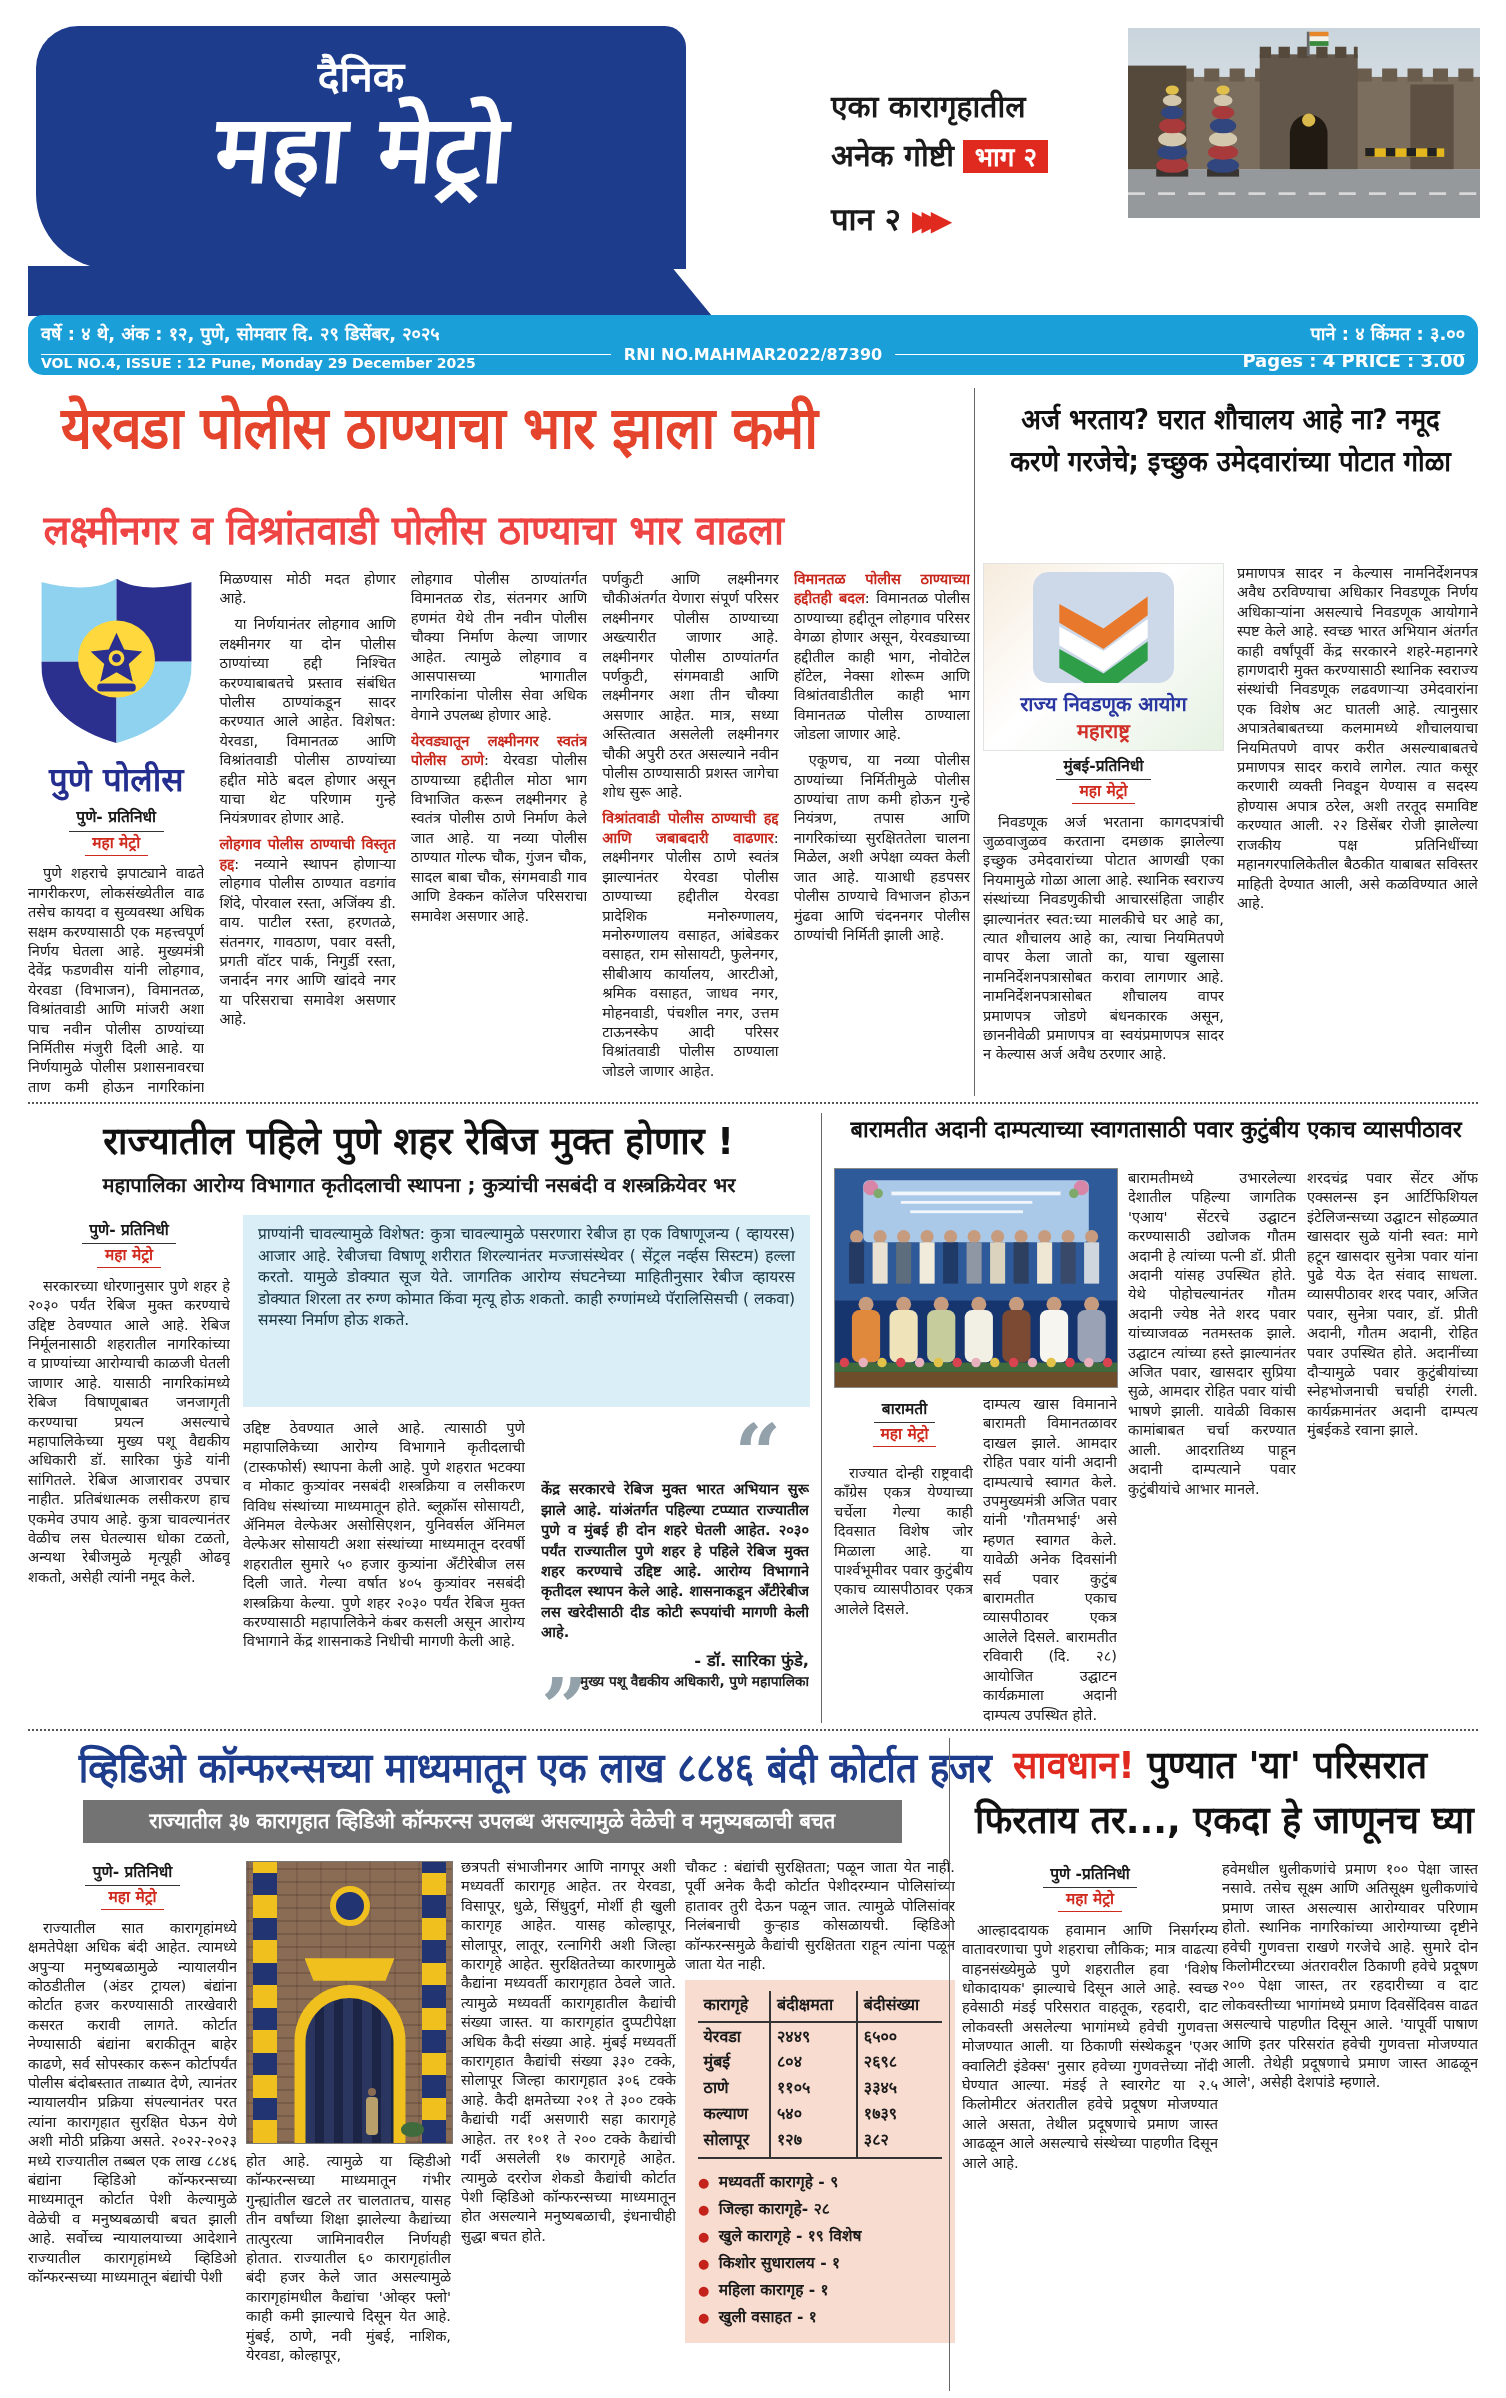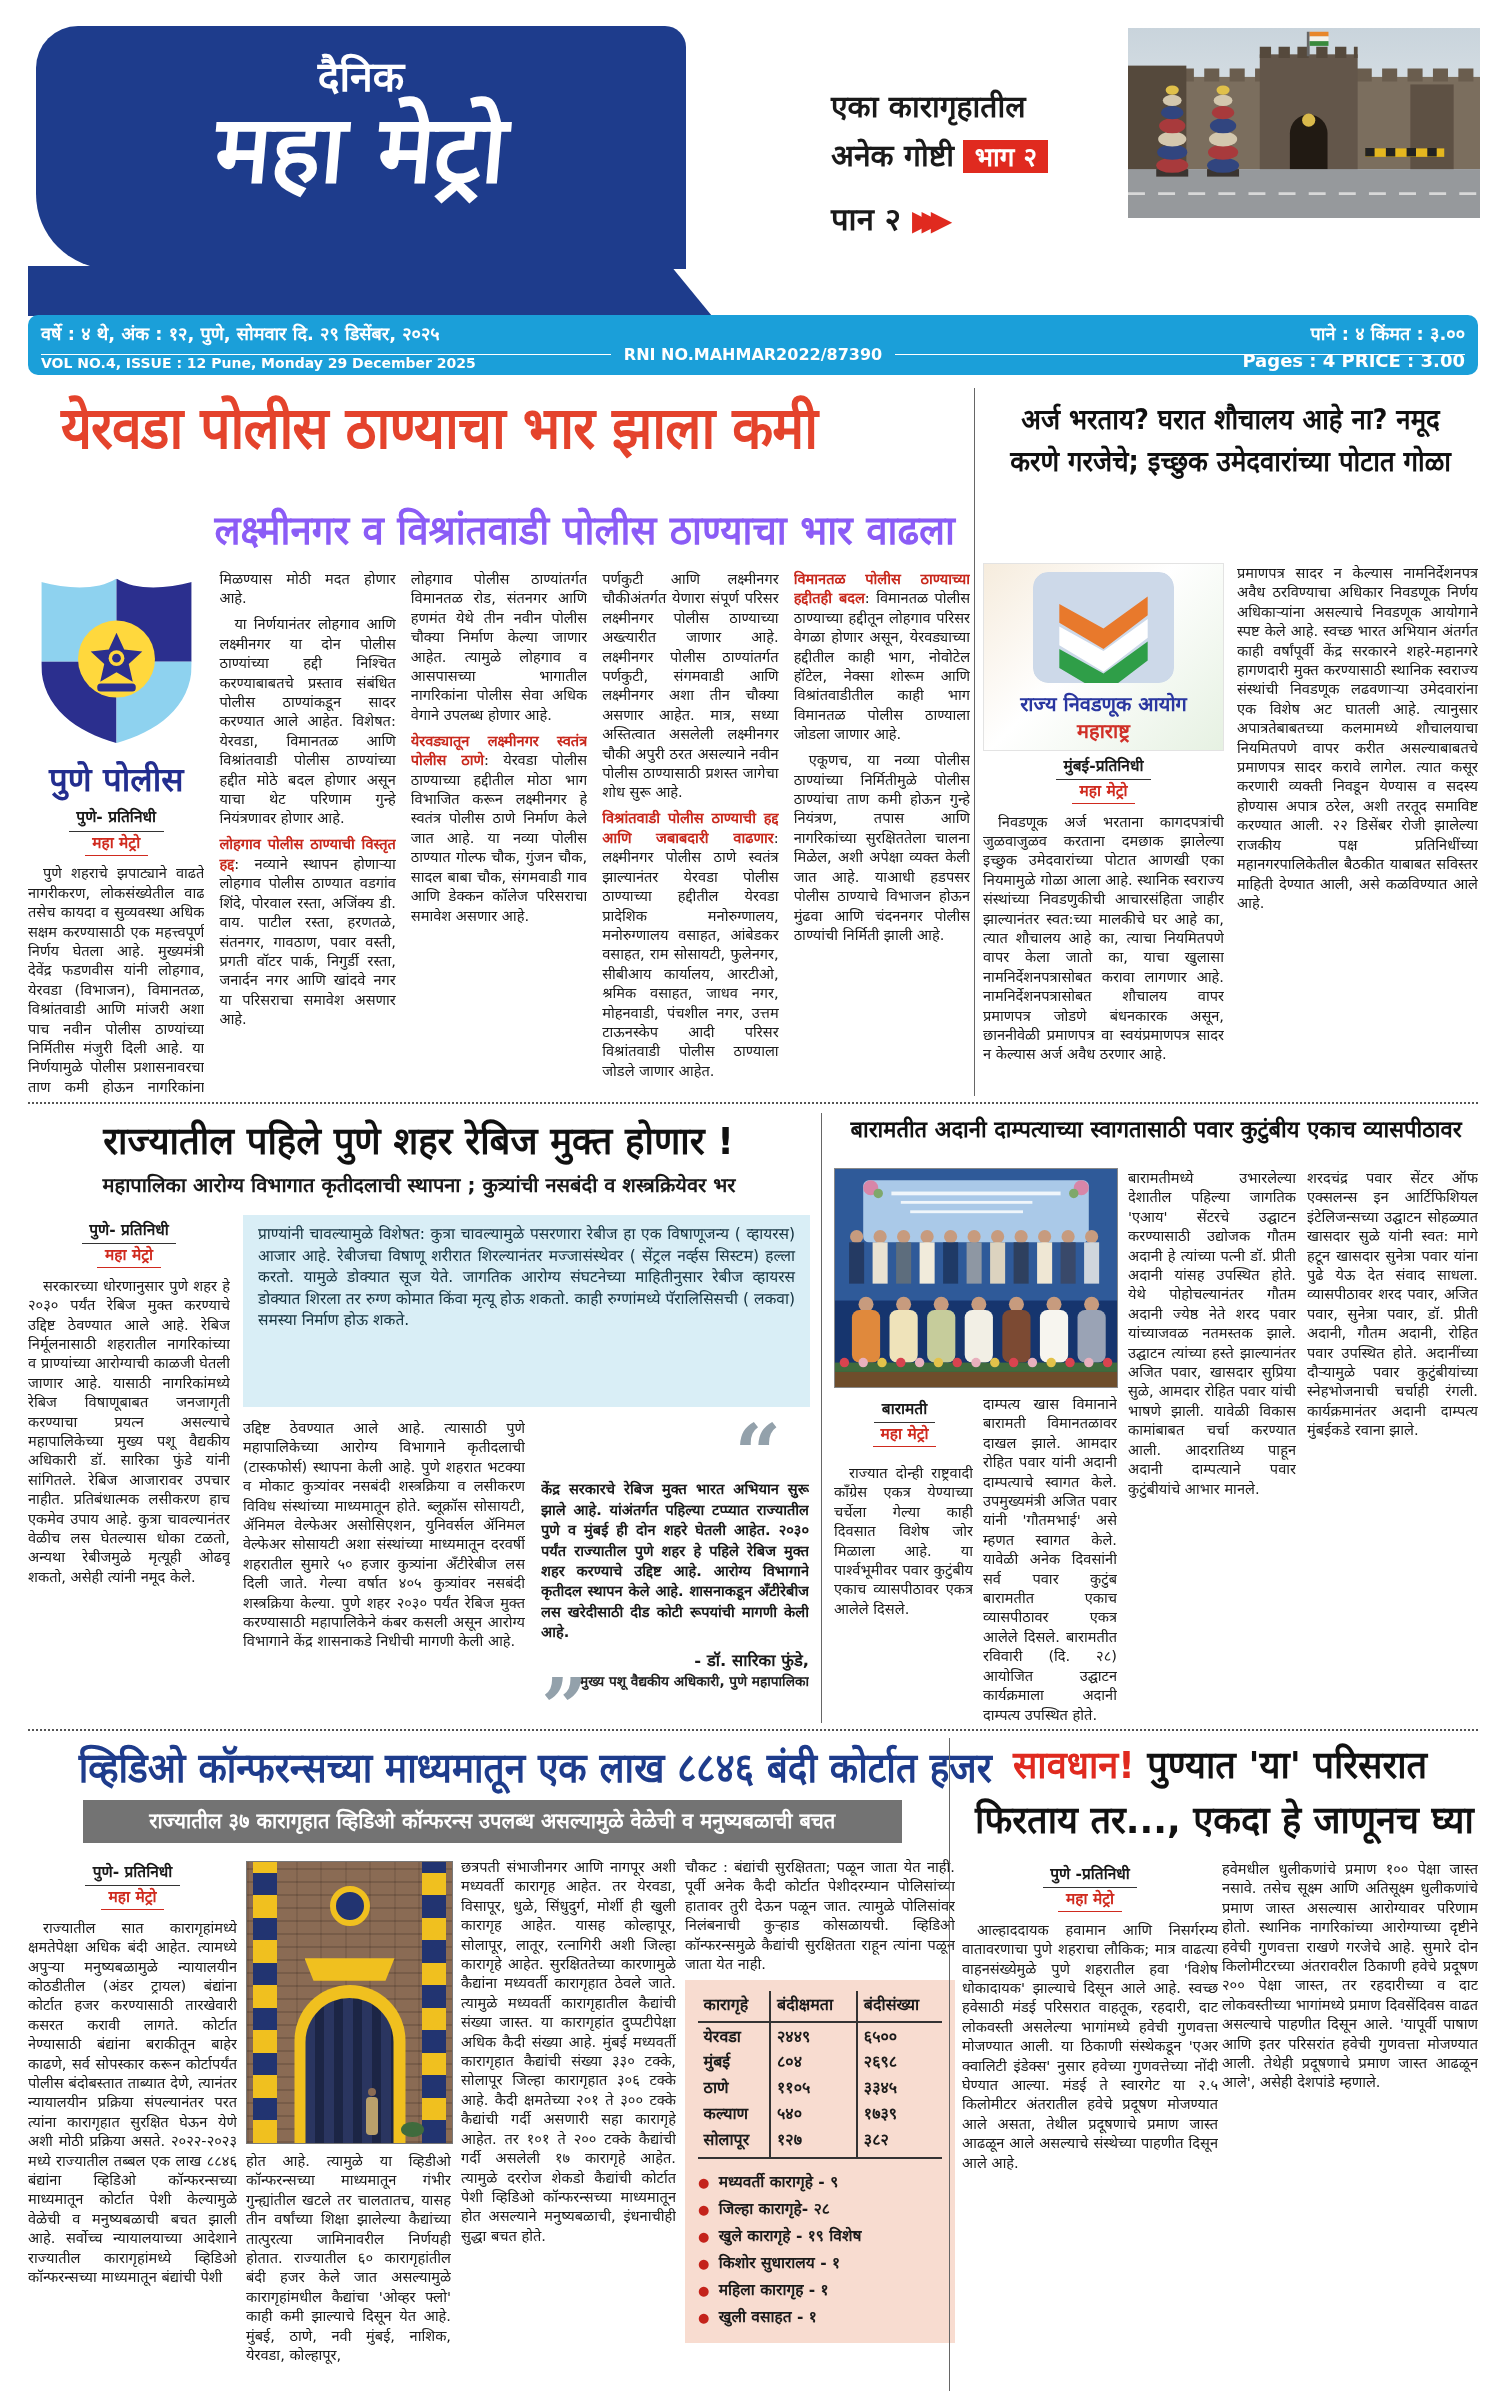--- a/index.html
+++ b/index.html
@@ -12,32 +12,32 @@
   .mast-tagline{left:0;right:0;top:21px;text-align:center;color:#fff;font-size:41px;font-weight:800;}
   .mast-title{left:0;right:0;top:75px;text-align:center;color:#fff;font-size:94px;font-weight:800;transform:skewX(-5deg);line-height:1.05;}
   .promo{left:831px;top:85px;width:282px;}
   .promo .l1{font-size:30px;font-weight:800;}
   .promo .l2{font-size:30px;font-weight:800;margin-top:7.5px;}
   .promo .badge{background:#e02a1f;color:#fff;font-size:26px;font-weight:800;padding:1.9px 11.3px;margin-left:9.4px;}
   .promo .l3{font-size:31px;font-weight:600;margin-top:22.6px;}
   .promo .arrows{color:#e02a1f;font-size:28px;letter-spacing:-12.2px;margin-left:11.3px;}
   .fort{left:1128px;top:28px;width:352px;height:190px;}
   
-  .infobar{left:28px;top:315px;width:1450px;height:60px;background:#1b9fd9;border-radius:10px;color:#fff;}
+  .infobar{left:28px;top:315px;width:1450px;height:60px;background:#1b9fd9;border-radius:15px;color:#fff;}
   .ib-mr-l{left:13px;top:5.6px;font-size:18px;font-weight:700;}
   .ib-mr-r{right:13px;top:5.6px;font-size:18px;font-weight:700;}
   .ib-center{left:13px;right:13px;top:30px;display:flex;align-items:center;gap:13px;}
   .ib-center .line{flex:1;height:1.9px;background:#fff;}
   .ib-rni{font-size:16px;font-weight:700;}
   .ib-en-l{left:13px;bottom:3.8px;font-size:14px;font-weight:700;}
   .ib-en-r{right:13px;bottom:3.8px;font-size:18px;font-weight:700;}
   
   .hl-main{left:28px;top:386px;width:942px;color:#e4432c;font-weight:800;}
   .hl-main .fit{font-size:58px;transform:scaleX(.92);letter-spacing:-0.9px;}
-  .hl-sub{left:28px;top:501px;width:942px;text-align:right;color:#8b5cf6;font-weight:800;}
+  .hl-sub{left:28px;top:501px;width:942px;text-align:left;color:#ef4444;font-weight:800;}
   .hl-sub .fit{font-size:40px;transform:scaleX(.96);}
   .hl-elec{left:983px;top:399px;width:495px;text-align:center;font-weight:800;color:#111;line-height:1.5;}
   .hl-elec .fit{font-size:28px;transform:scaleX(.92);}
   
   .vrule{border-left:1.9px solid #666;width:0;}
   .dotted{border-top:2.8px dotted #555;height:0;}
   
   .col p{margin:0 0 6.6px;text-align:justify;font-size:14.6px;line-height:1.33;}
   .col p.indent{text-indent:15px;}
   .redlead{color:#c8281c;font-weight:700;}

